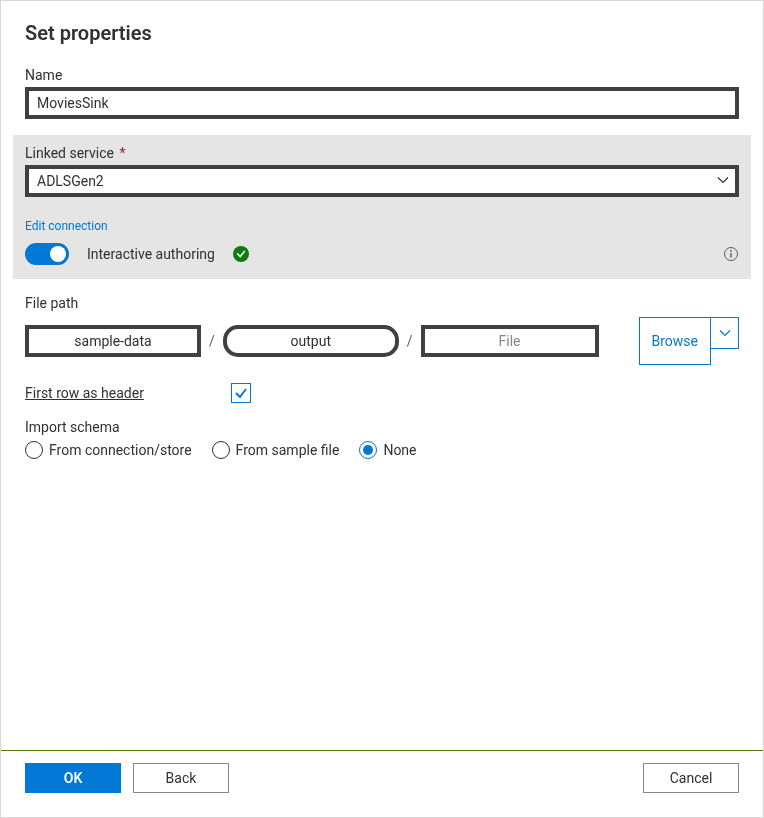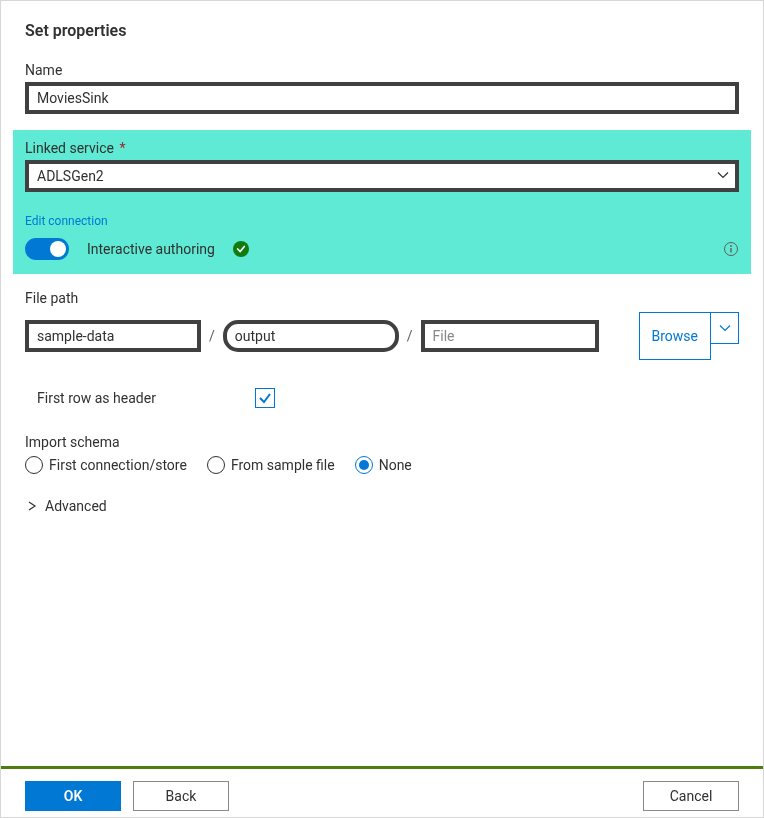--- a/index.html
+++ b/index.html
@@ -14,21 +14,21 @@
     border: 1px solid #d6d6d6;
     display: flex;
     flex-direction: column;
   }
   .panel-body {
     flex: 1 1 auto;
     padding: 18px 24px 0 24px;
     overflow: hidden;
   }
   .panel-title {
-    font-size: 16px;
+    font-size: 20px;
     font-weight: 600;
     margin: 2px 0 22px 0;
   }
   .field-label {
     font-size: 14px;
     color: #323130;
     margin-bottom: 4px;
   }
   .req { color: #a4262c; margin-left: 2px; }
   .text-input {
@@ -36,21 +36,21 @@
     height: 32px;
     border: 4px solid #404040;
     padding: 0 8px;
     font: inherit;
     color: #323130;
     background: #fff;
     outline: none;
   }
   .text-input::placeholder { color: #8a8886; }
   .section-linked {
-    background: #5eead4;
+    background: #e5e5e5;
     margin: 16px -12px 0 -12px;
     padding: 10px 12px 14px 12px;
   }
   .select-wrap { position: relative; }
   .select-wrap .chev {
     position: absolute;
     right: 10px;
     top: 50%;
     transform: translateY(-50%);
     pointer-events: none;
@@ -96,21 +96,21 @@
     width: 16px; height: 16px;
     color: #605e5c;
   }
 
   .filepath-row {
     display: flex;
     align-items: center;
     gap: 8px;
     margin-top: 6px;
   }
-  .fp-input { flex: 0 0 auto; }
+  .fp-input { flex: 0 0 auto; text-align: center; }
   .fp-input.a { width: 176px; }
   .fp-input.b { width: 176px; border-radius: 15px; }
   .fp-input.c { width: 178px; }
   .slash { color: #605e5c; }
   .browse-group {
     margin-left: auto;
     display: flex;
   }
   .browse-btn {
     border: 1px solid #0078d4;
@@ -132,21 +132,21 @@
     color: #0078d4;
     background: #fff;
     cursor: pointer;
   }
 
   .row-inline {
     display: flex;
     align-items: center;
     margin-top: 18px;
   }
-  .row-inline .field-label { margin: 12px; width: 206px; }
+  .row-inline .field-label { margin: 0; width: 206px; text-decoration: underline; }
   .checkbox {
     width: 20px; height: 20px;
     border: 1px solid #0078d4;
     display: inline-flex;
     align-items: center;
     justify-content: center;
     cursor: pointer;
   }
   .checkbox svg { width: 14px; height: 14px; color: #0078d4; }
 
@@ -177,22 +177,22 @@
     align-items: center;
     gap: 8px;
     margin-top: 24px;
     cursor: pointer;
     padding-left: 2px;
   }
   .advanced-row .tri { color: #323130; }
 
   .footer {
     flex: 0 0 auto;
-    border-top: 3px solid #4d7c0f;
-    padding: 12px 24px 6px 24px;
+    border-top: 1px solid #4d7c0f;
+    padding: 12px 24px 24px 24px;
     display: flex;
     align-items: center;
     gap: 12px;
   }
   .btn {
     height: 30px;
     min-width: 96px;
     font: inherit;
     font-size: 14px;
     cursor: pointer;
@@ -282,42 +282,34 @@
           <path d="M2 7 L6 11 L12 3" stroke="currentColor" stroke-width="2" fill="none"></path>
         </svg>
     </div>
   </div>
 
   
   <div class="field-label" style="margin-top:16px">Import schema</div>
   <div class="radio-row">
     <div class="radio-item">
       <span class="radio"></span>
-      <span>First connection/store</span>
+      <span>From connection/store</span>
     </div>
     <div class="radio-item">
       <span class="radio"></span>
       <span>From sample file</span>
     </div>
     <div class="radio-item">
       <span class="radio sel">
           <span class="dot"></span>
         </span>
       <span>None</span>
     </div>
   </div>
 
   
-  <div class="advanced-row">
-    <span class="tri">
-      <svg width="10" height="10" viewBox="0 0 10 10">
-          <path d="M2 1 L8 5 L2 9" stroke="#323130" stroke-width="1.2" fill="none"></path>
-        </svg>
-    </span>
-    <span>Advanced</span>
-  </div>
 </div>
 
 <div class="footer">
   <button class="btn primary">OK</button>
   <button class="btn">Back</button>
   <button class="btn cancel">Cancel</button>
 </div>
 
 </body></html>

